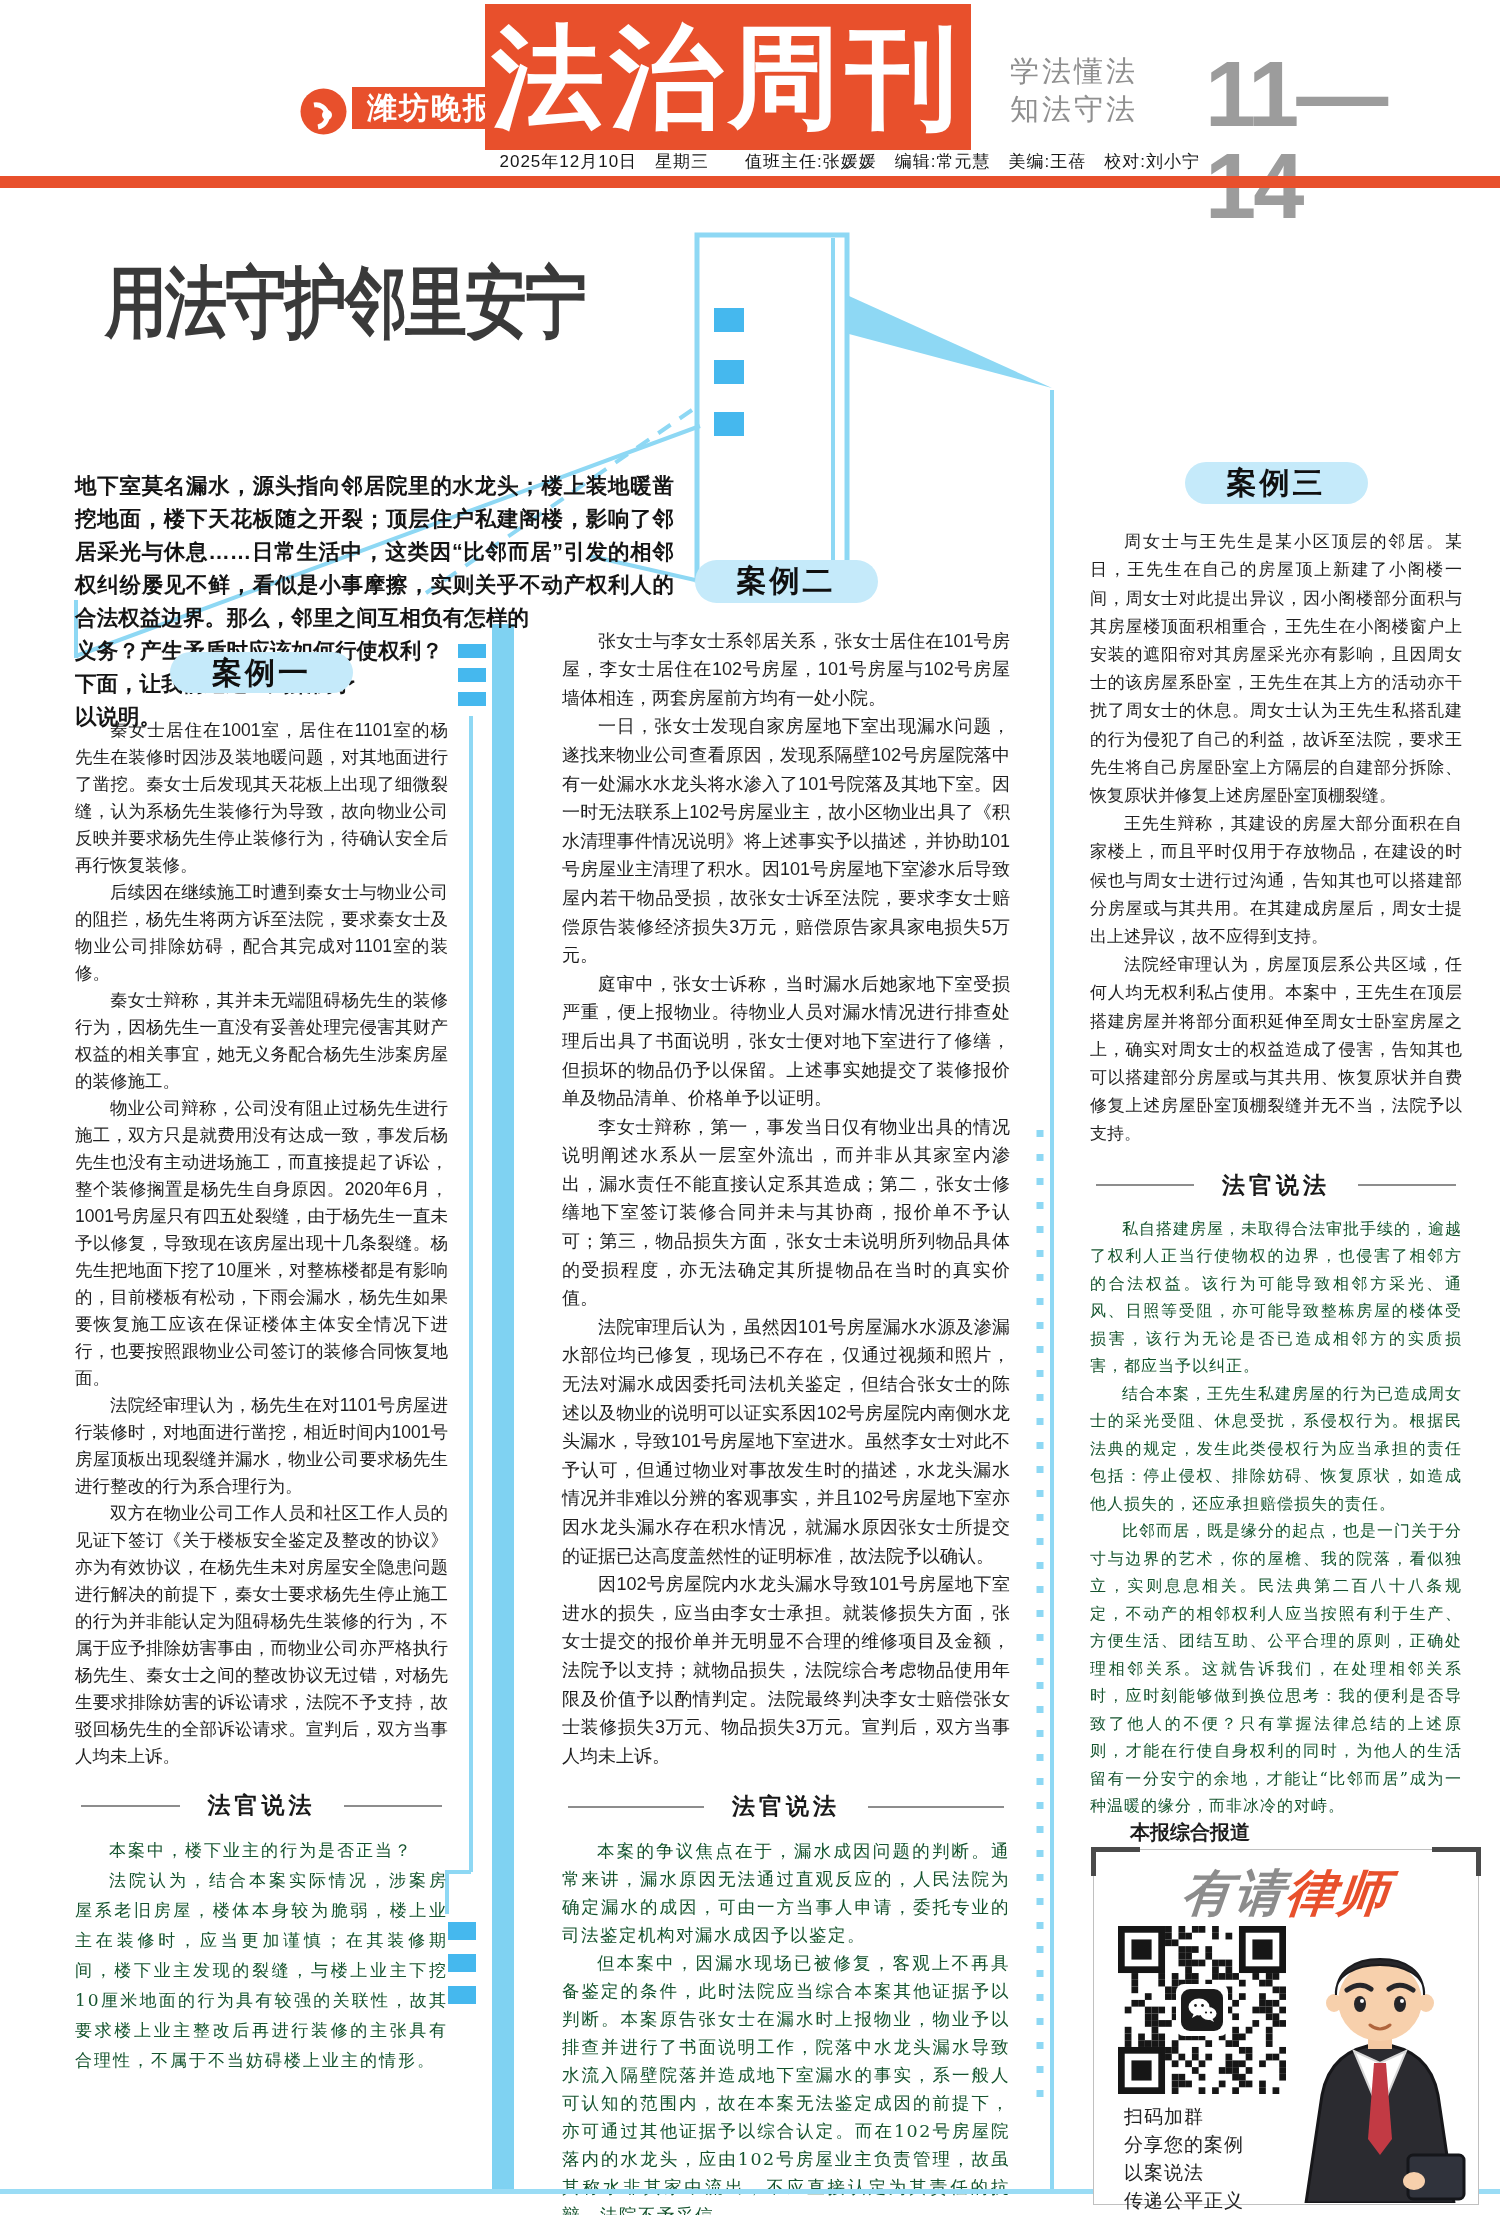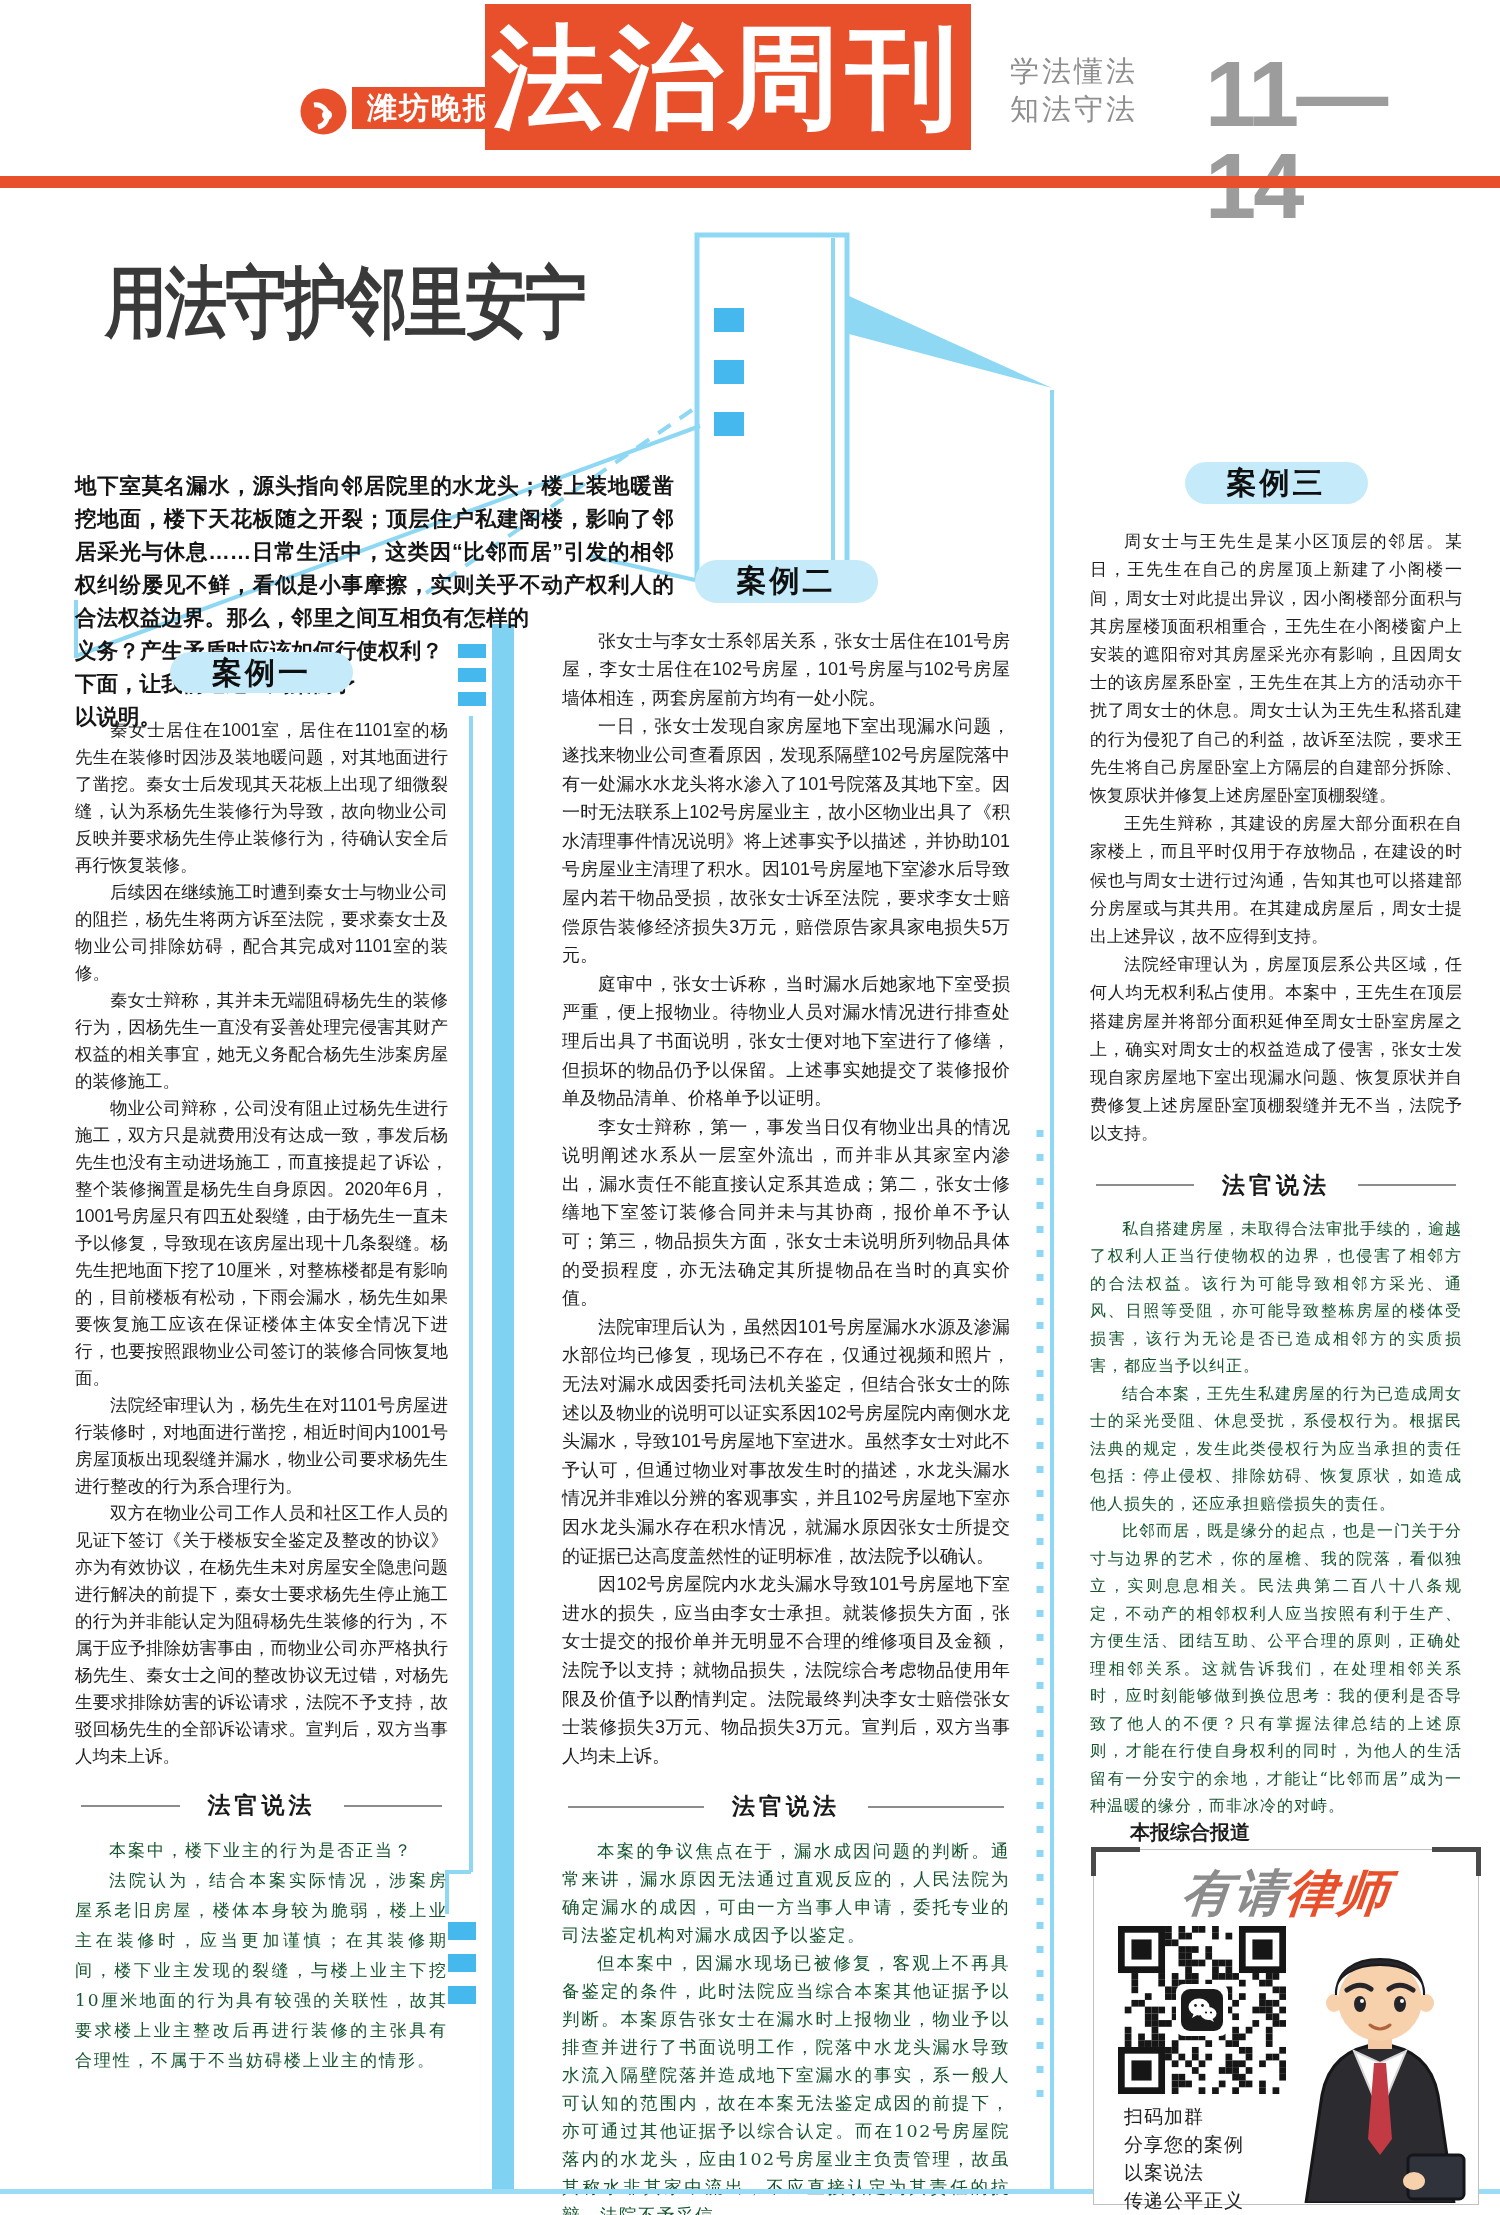--- a/index.html
+++ b/index.html
@@ -116,20 +116,21 @@
     <path d="M14,17 a11,11 0 1 1 4,22" fill="none" stroke="#fff" stroke-width="5"></path>
     <circle cx="27" cy="27" r="5" fill="#fff"></circle>
   </svg>
   <div class="brand-box">潍坊晚报</div>
   <div class="banner">法治周刊</div>
   <div class="slogan">
     <div>学法懂法</div>
     <div>知法守法</div>
   </div>
   <div class="pages">11—14</div>
+  <div class="dateline">2025年12月10日　星期三　　值班主任:张媛媛　编辑:常元慧　美编:王蓓　校对:刘小宁</div>
   <div class="red-rule"></div>
 
   <div class="headline">用法守护邻里安宁</div>
   <div class="intro">
     <span class="st st0"></span><span class="st st1"></span><span class="st st2"></span>
     <span class="st st3"></span><span class="st st4"></span>
     <span class="tx">地下室莫名漏水，源头指向邻居院里的水龙头；楼上装地暖凿挖地面，楼下天花板随之开裂；顶层住户私建阁楼，影响了邻居采光与休息……日常生活中，这类因“比邻而居”引发的相邻权纠纷屡见不鲜，看似是小事摩擦，实则关乎不动产权利人的合法权益边界。那么，邻里之间互相负有怎样的义务？产生矛盾时应该如何行使权利？下面，让我们通过三则案例予以说明。</span>
   </div>
 
   <section class="col col1">
@@ -168,21 +169,21 @@
       <p>本案的争议焦点在于，漏水成因问题的判断。通常来讲，漏水原因无法通过直观反应的，人民法院为确定漏水的成因，可由一方当事人申请，委托专业的司法鉴定机构对漏水成因予以鉴定。</p>
       <p>但本案中，因漏水现场已被修复，客观上不再具备鉴定的条件，此时法院应当综合本案其他证据予以判断。本案原告张女士在漏水时上报物业，物业予以排查并进行了书面说明工作，院落中水龙头漏水导致水流入隔壁院落并造成地下室漏水的事实，系一般人可认知的范围内，故在本案无法鉴定成因的前提下，亦可通过其他证据予以综合认定。而在102号房屋院落内的水龙头，应由102号房屋业主负责管理，故虽其称水非其家中流出，不应直接认定为其责任的抗辩，法院不予采信。</p>
 
     </div>
   </section>
 
   <section class="col col3">
     <div class="pill">案例三</div>
     <p>周女士与王先生是某小区顶层的邻居。某日，王先生在自己的房屋顶上新建了小阁楼一间，周女士对此提出异议，因小阁楼部分面积与其房屋楼顶面积相重合，王先生在小阁楼窗户上安装的遮阳帘对其房屋采光亦有影响，且因周女士的该房屋系卧室，王先生在其上方的活动亦干扰了周女士的休息。周女士认为王先生私搭乱建的行为侵犯了自己的利益，故诉至法院，要求王先生将自己房屋卧室上方隔层的自建部分拆除、恢复原状并修复上述房屋卧室顶棚裂缝。</p>
     <p>王先生辩称，其建设的房屋大部分面积在自家楼上，而且平时仅用于存放物品，在建设的时候也与周女士进行过沟通，告知其也可以搭建部分房屋或与其共用。在其建成房屋后，周女士提出上述异议，故不应得到支持。</p>
-    <p>法院经审理认为，房屋顶层系公共区域，任何人均无权利私占使用。本案中，王先生在顶层搭建房屋并将部分面积延伸至周女士卧室房屋之上，确实对周女士的权益造成了侵害，张女士发现自家房屋地下室出现漏水问题、恢复原状并自费修复上述房屋卧室顶棚裂缝并无不当，法院予以支持。</p>
+    <p>法院经审理认为，房屋顶层系公共区域，任何人均无权利私占使用。本案中，王先生在顶层搭建房屋并将部分面积延伸至周女士卧室房屋之上，确实对周女士的权益造成了侵害，告知其也可以搭建部分房屋或与其共用、恢复原状并自费修复上述房屋卧室顶棚裂缝并无不当，法院予以支持。</p>
     <div class="jh">
       <span class="ln"></span>
       <span class="tt">法官说法</span>
       <span class="ln"></span>
     </div>
     <div class="jb">
       <p>私自搭建房屋，未取得合法审批手续的，逾越了权利人正当行使物权的边界，也侵害了相邻方的合法权益。该行为可能导致相邻方采光、通风、日照等受阻，亦可能导致整栋房屋的楼体受损害，该行为无论是否已造成相邻方的实质损害，都应当予以纠正。</p>
       <p>结合本案，王先生私建房屋的行为已造成周女士的采光受阻、休息受扰，系侵权行为。根据民法典的规定，发生此类侵权行为应当承担的责任包括：停止侵权、排除妨碍、恢复原状，如造成他人损失的，还应承担赔偿损失的责任。</p>
       <p>比邻而居，既是缘分的起点，也是一门关于分寸与边界的艺术，你的屋檐、我的院落，看似独立，实则息息相关。民法典第二百八十八条规定，不动产的相邻权利人应当按照有利于生产、方便生活、团结互助、公平合理的原则，正确处理相邻关系。这就告诉我们，在处理相邻关系时，应时刻能够做到换位思考：我的便利是否导致了他人的不便？只有掌握法律总结的上述原则，才能在行使自身权利的同时，为他人的生活留有一分安宁的余地，才能让“比邻而居”成为一种温暖的缘分，而非冰冷的对峙。</p>
     </div>

